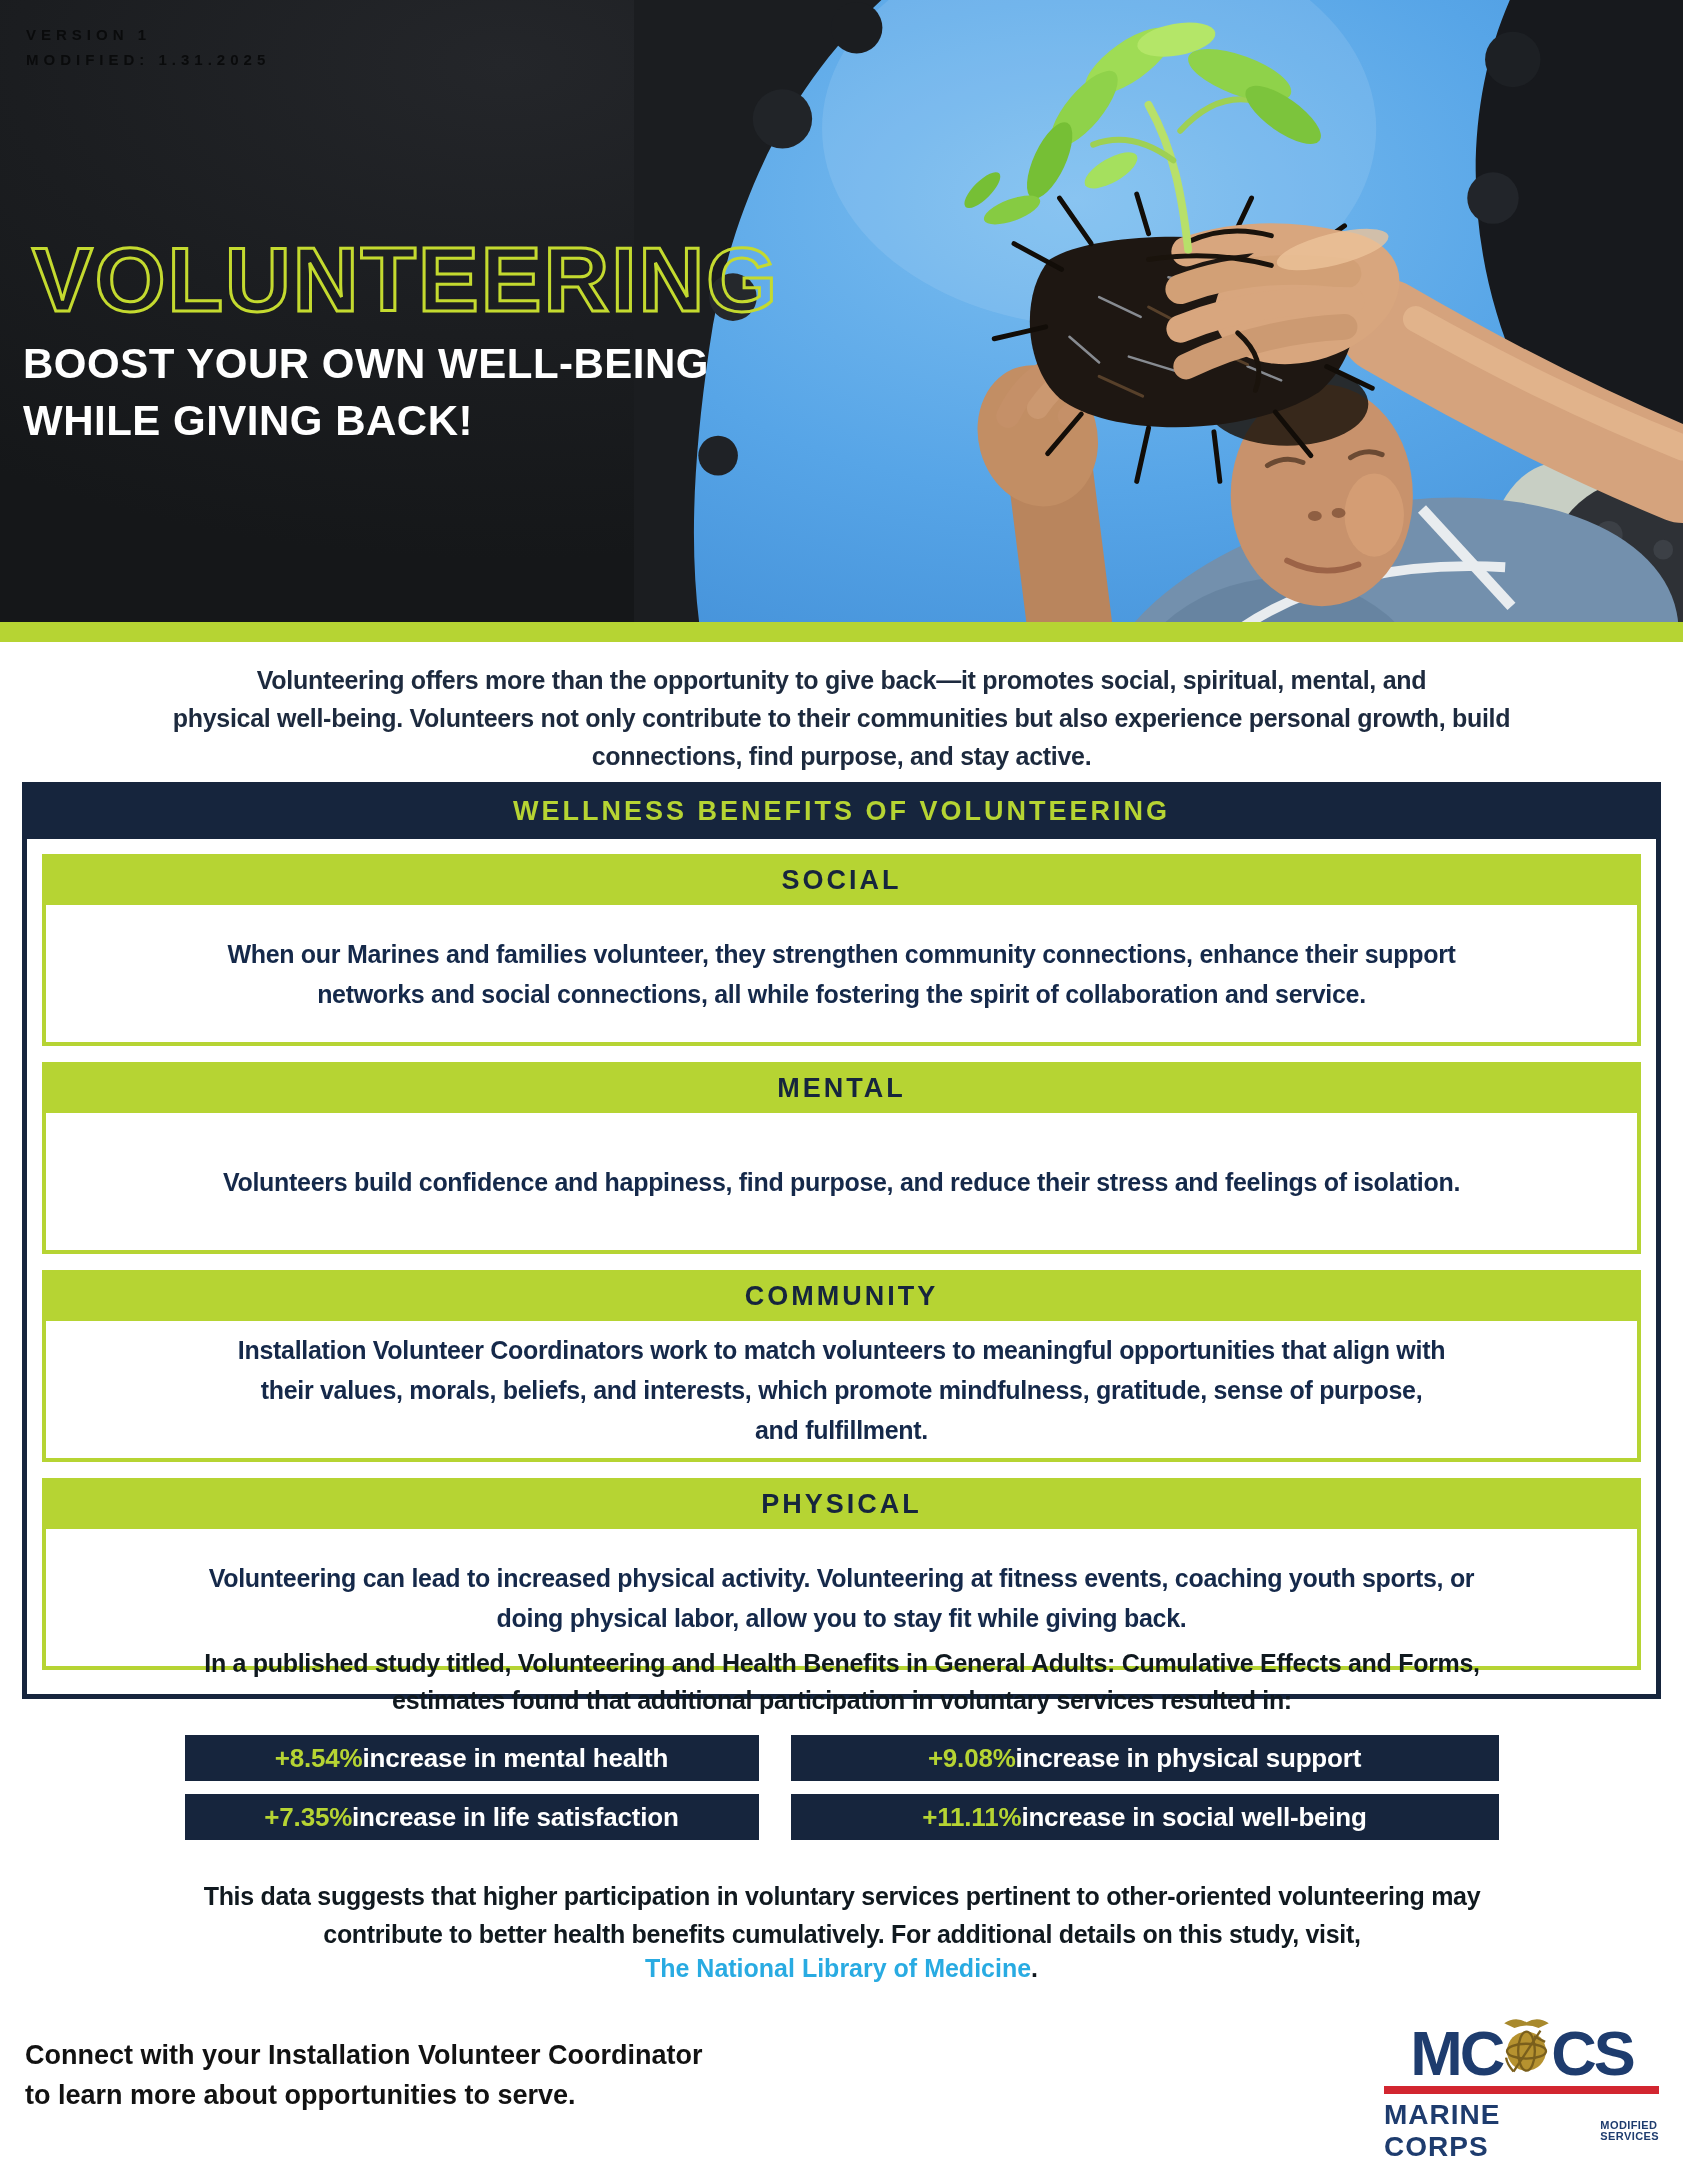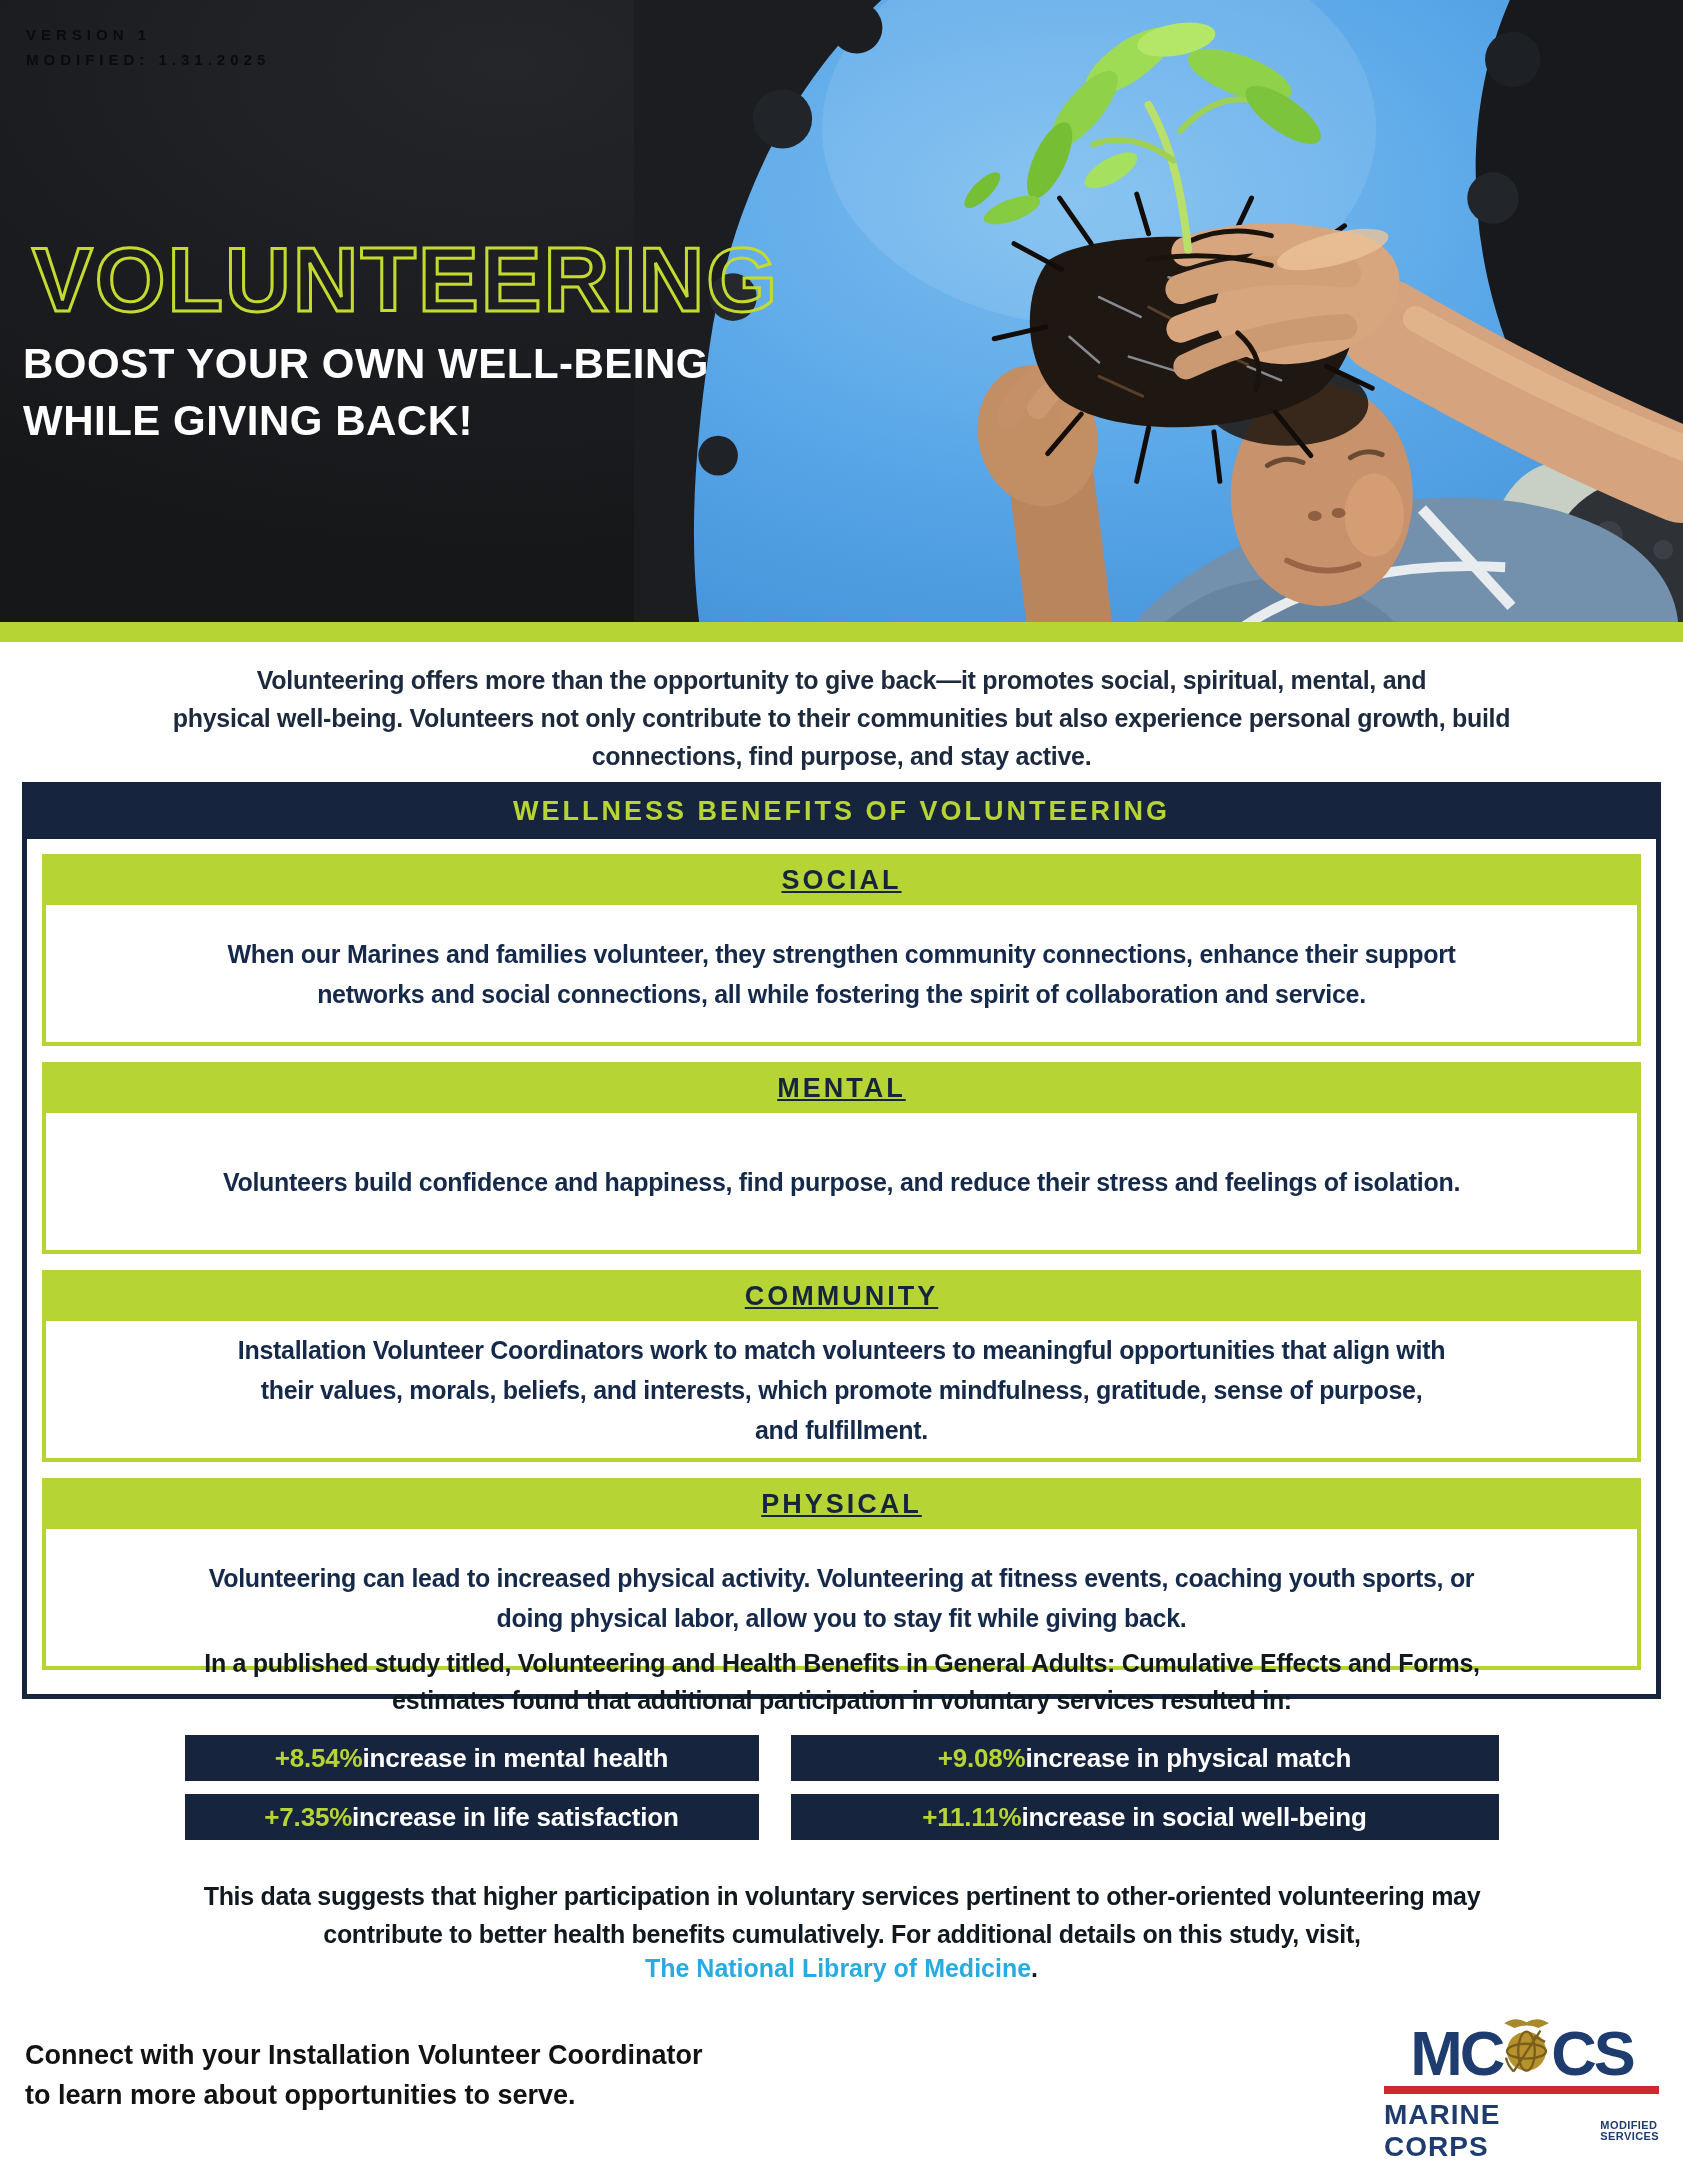--- a/index.html
+++ b/index.html
@@ -26,21 +26,21 @@
     font-size:25px;font-weight:bold;line-height:38px;color:#1d2a3e;white-space:pre-line;letter-spacing:-0.3px;}
   
   .wellness{position:absolute;top:782px;left:22px;width:1639px;box-sizing:border-box;
     background:#ffffff;border:5px solid #16253d;}
   .wellness-header{background:#16253d;color:#b6d433;text-align:center;
     font-weight:bold;font-size:27px;letter-spacing:3px;padding:9px 0 12px 0;}
   .wellness-body{padding:15px;}
   .w-section{border:4px solid #b6d433;margin-bottom:16px;}
   .w-section:last-child{margin-bottom:9px;}
   .w-head{background:#b6d433;color:#16253d;text-align:center;font-weight:bold;
-    font-size:27px;letter-spacing:3px;padding:7px 0 9px 0;text-decoration:underline;}
+    font-size:27px;letter-spacing:3px;padding:7px 0 9px 0;}
   .w-content{min-height:121px;display:flex;align-items:center;justify-content:center;padding:8px 45px;}
   .w-content p{margin:0;text-align:center;font-size:25px;font-weight:bold;line-height:40px;
     color:#15294a;white-space:pre-line;letter-spacing:-0.3px;}
   
   .study-intro{position:absolute;top:1645px;left:40px;width:1604px;margin:0;text-align:center;
     font-size:25px;font-weight:bold;line-height:37px;color:#10191f;white-space:pre-line;letter-spacing:-0.3px;}
   .stats{position:absolute;top:1735px;left:0;width:1683px;display:flex;flex-direction:column;
     gap:13px;align-items:center;}
   .stat-row{display:flex;gap:32px;}
   .stat{background:#16253d;height:46px;display:flex;align-items:center;justify-content:center;
@@ -264,21 +264,21 @@
 estimates found that additional participation in voluntary services resulted in:</p>
 
   <div class="stats">
     <div class="stat-row">
       <div class="stat c1">
         <span class="stat-val">+8.54%</span>
           <span> increase in mental health</span>
       </div>
       <div class="stat c2">
         <span class="stat-val">+9.08%</span>
-          <span> increase in physical match</span>
+          <span> increase in physical support</span>
       </div>
     </div>
     <div class="stat-row">
       <div class="stat c1">
         <span class="stat-val">+7.35%</span>
           <span> increase in life satisfaction</span>
       </div>
       <div class="stat c2">
         <span class="stat-val">+11.11%</span>
           <span> increase in social well-being</span>

